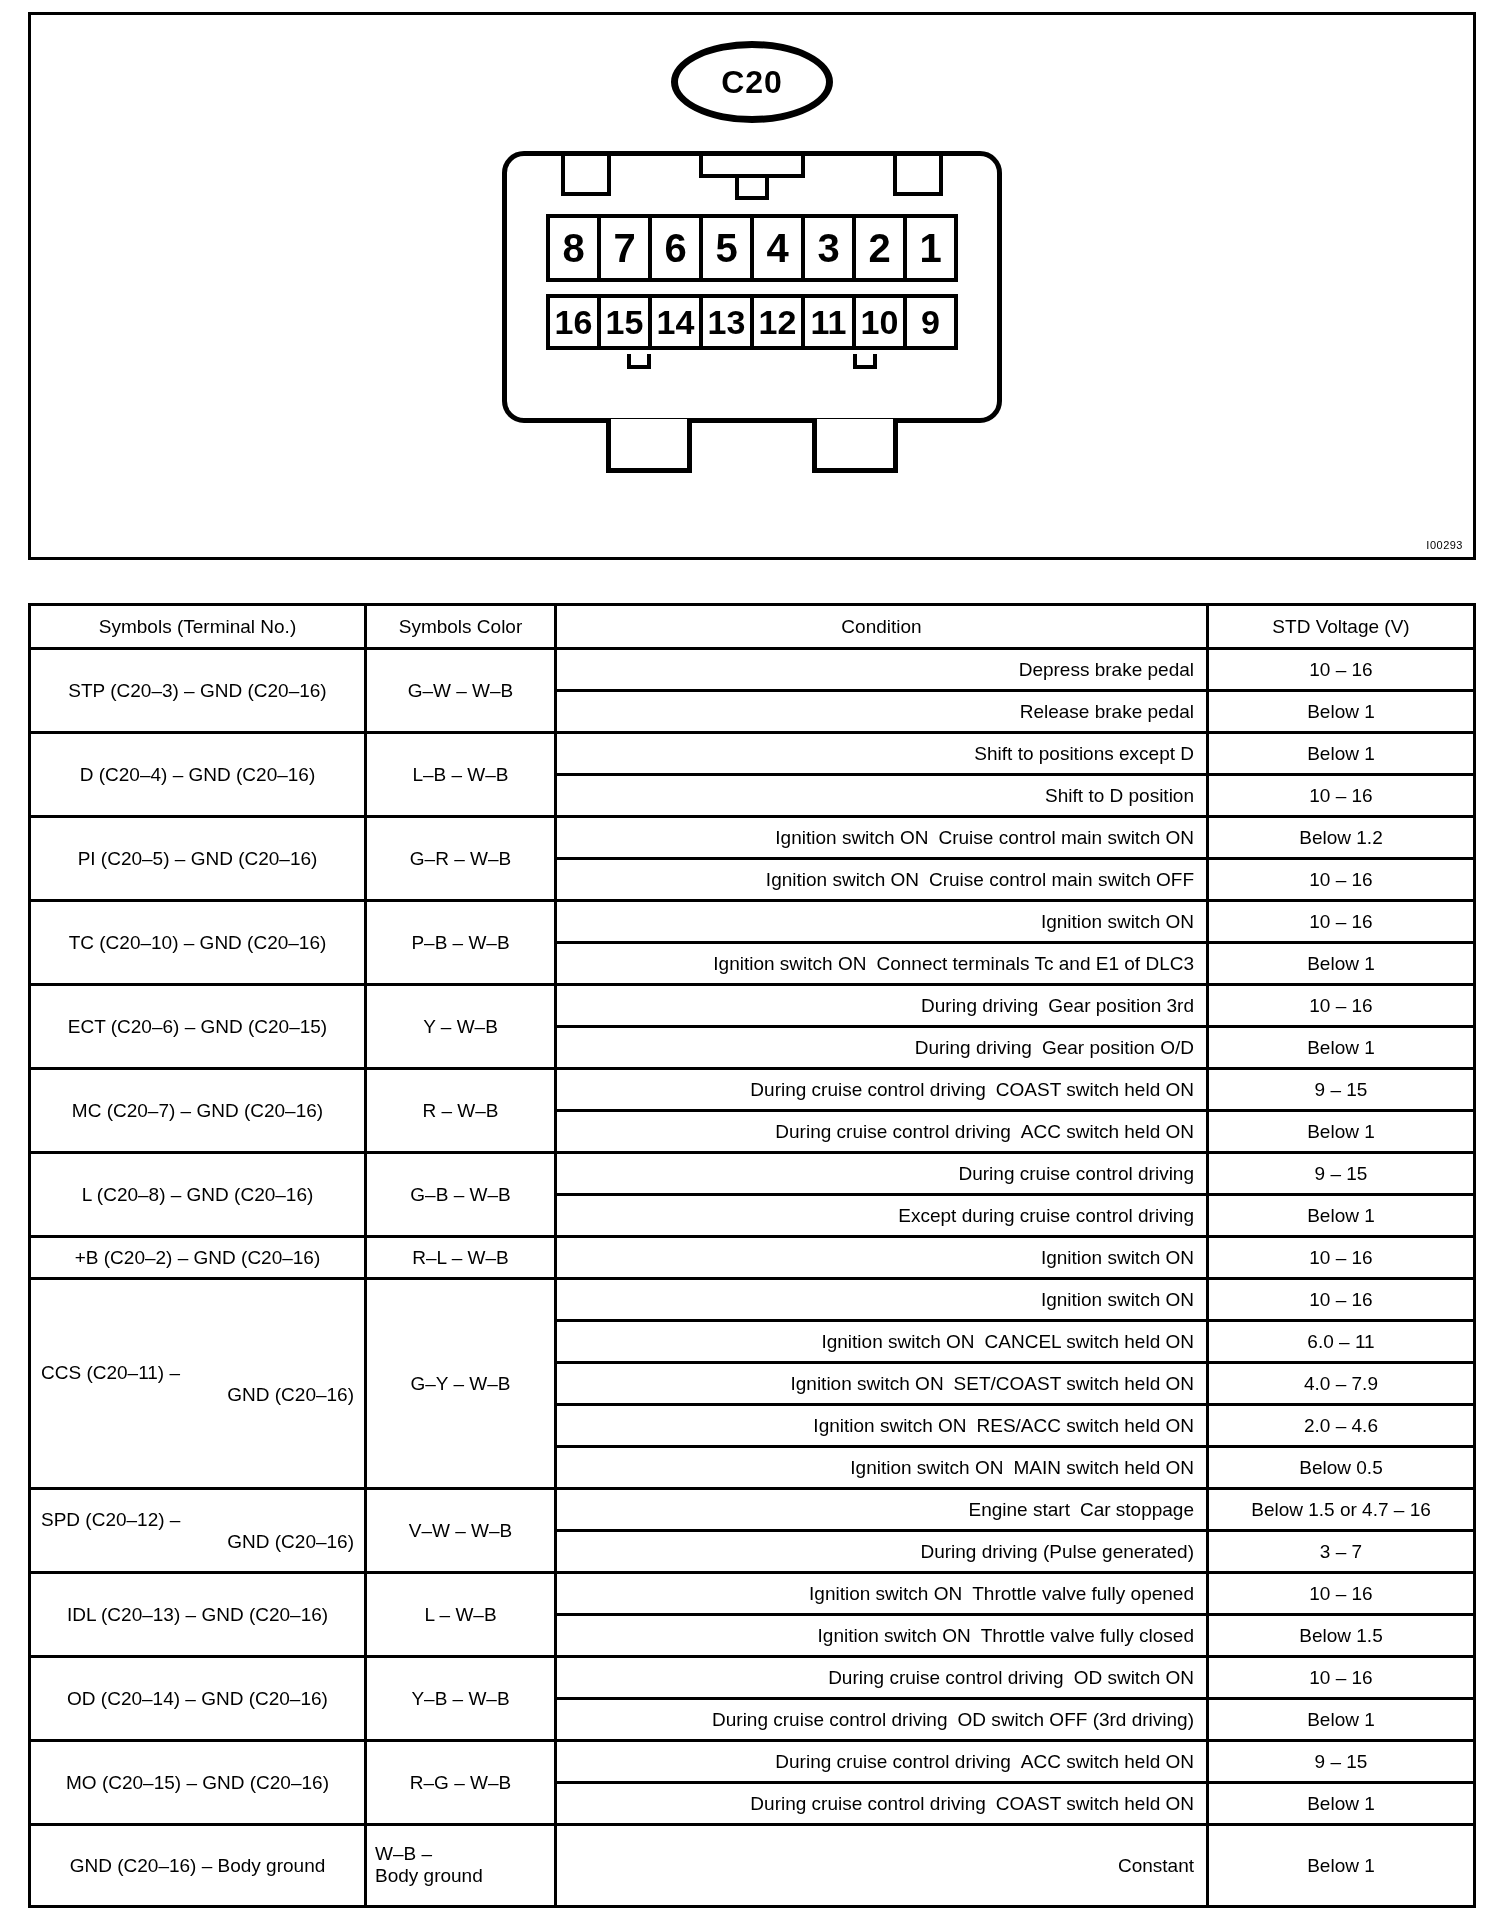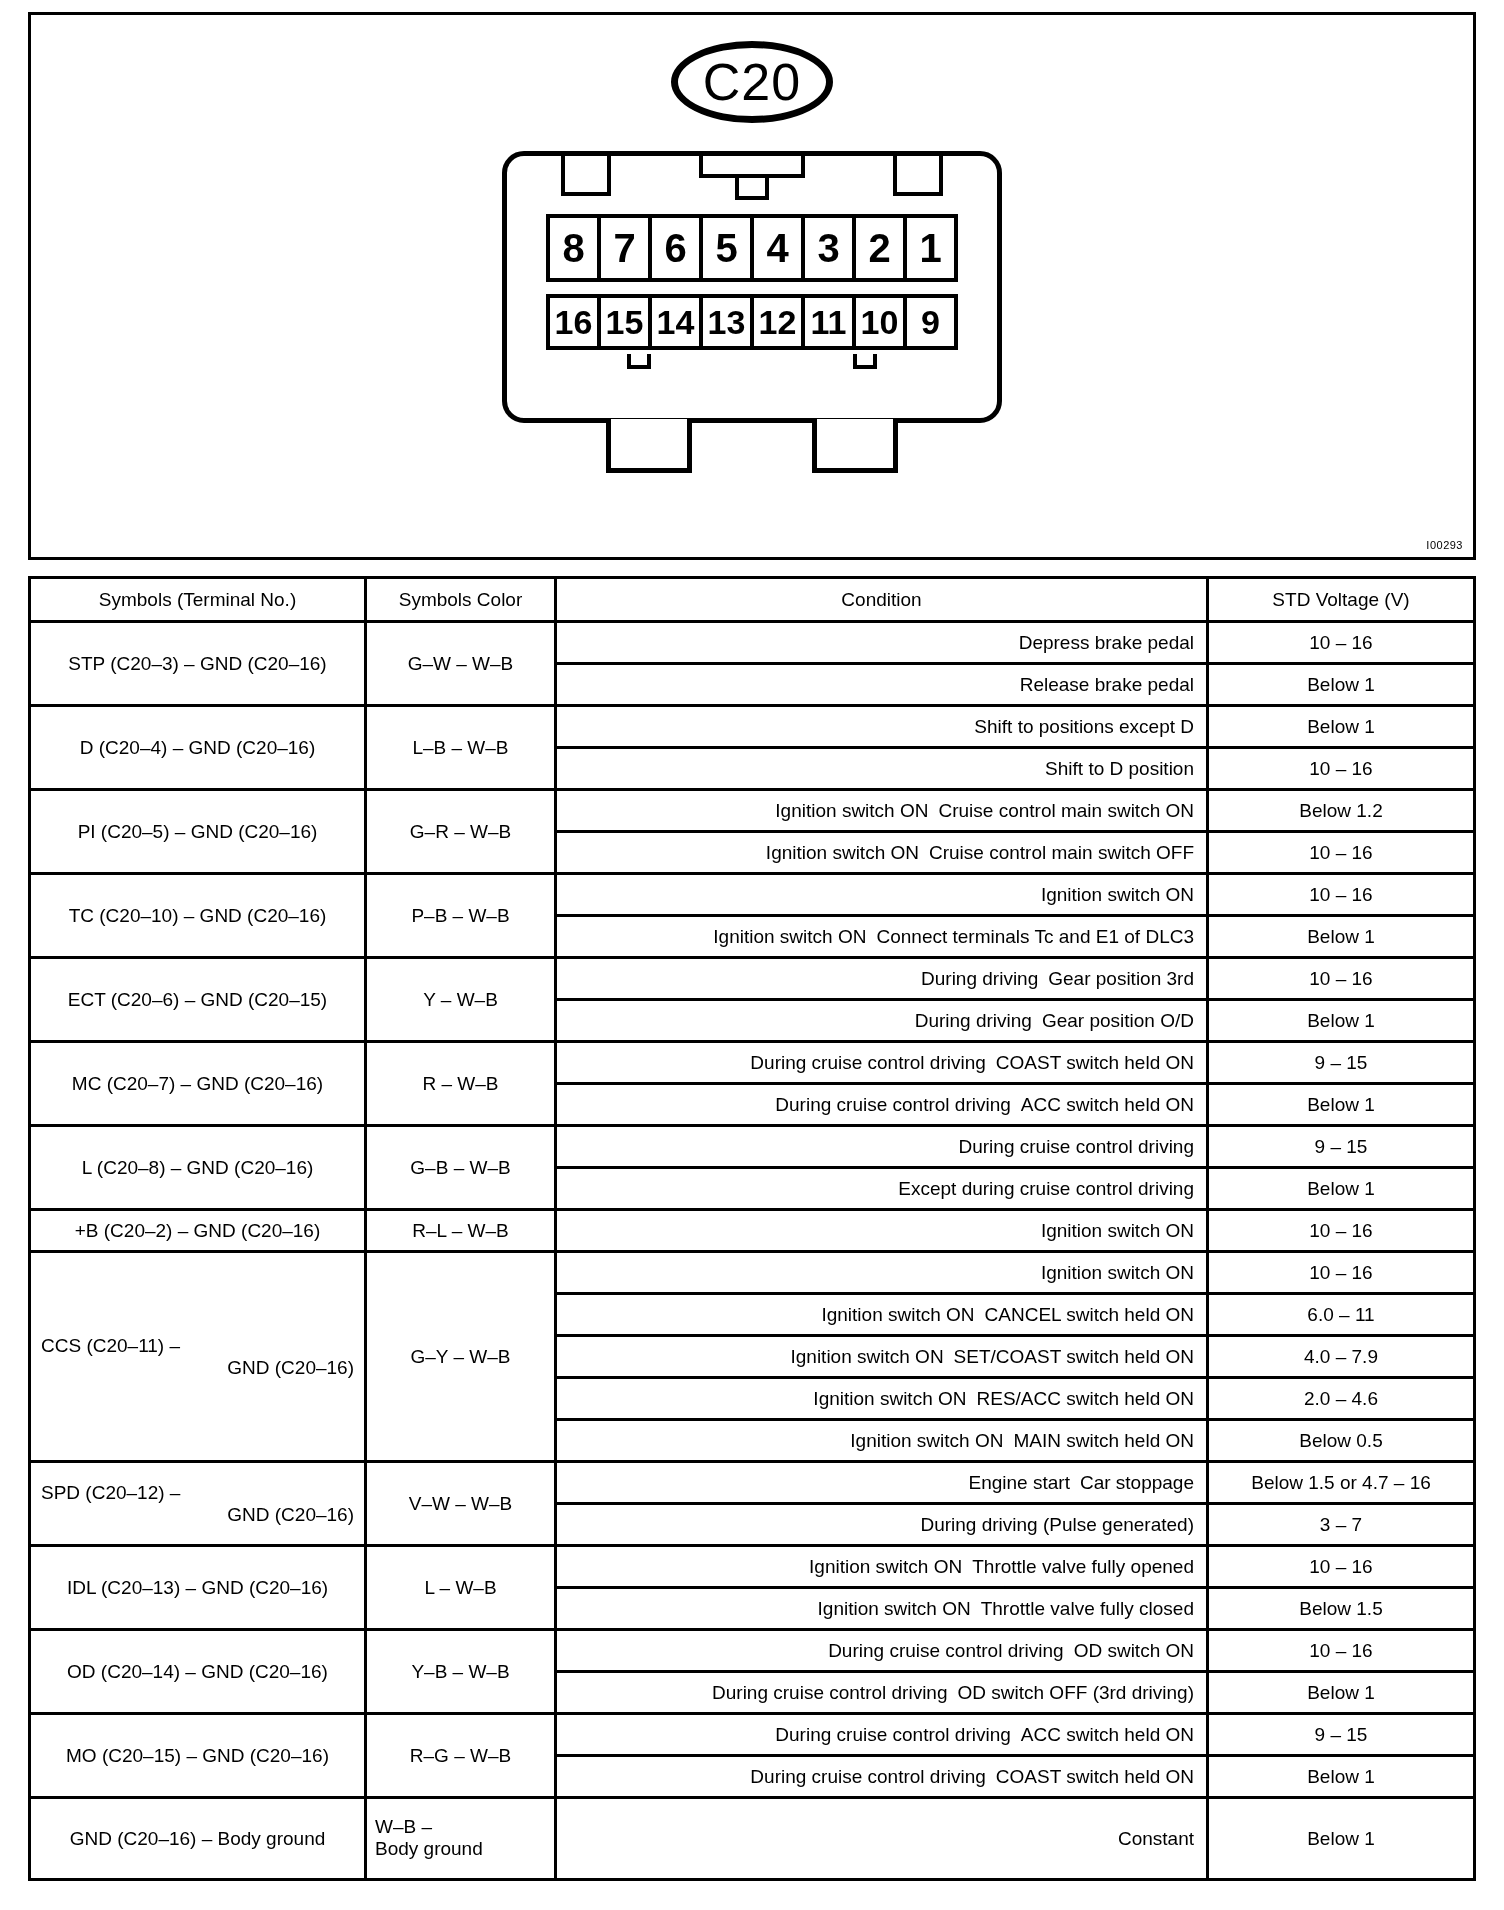--- a/index.html
+++ b/index.html
@@ -20,21 +20,21 @@
     position: relative;
     background: #fff;
   }
   .oval {
     width: 162px; height: 82px;
     border: 7px solid #000;
     border-radius: 50%;
     margin: 26px auto 0;
     display: flex; align-items: center; justify-content: center;
   }
-  .oval-text { font-size: 52px; font-weight: normal; letter-spacing: 1px; }
+  .oval-text { font-size: 32px; font-weight: bold; letter-spacing: 1px; }
 
   .connector { position: relative; width: 500px; height: 330px; margin: 28px auto 0; }
   .conn-body {
     position: absolute; left: 0; right: 0; top: 0;
     height: 272px;
     border: 5px solid #000;
     border-radius: 22px;
     background: #fff;
   }
   .tab { position: absolute; border: 4px solid #000; border-top: none; background: #fff; }
@@ -79,21 +79,21 @@
   .figure-code {
     position: absolute; right: 10px; bottom: 6px;
     font-size: 11px; letter-spacing: 0.5px;
   }
 
   
   table.spec {
     width: 100%;
     border-collapse: collapse;
     table-layout: fixed;
-    margin-top: 16px;
+    margin-top: 43px;
   }
   .c-sym  { width: 336px; }
   .c-wire { width: 190px; }
   .c-cond { width: 652px; }
 
   table.spec th, table.spec td {
     border: 3px solid #000;
     vertical-align: middle;
     font-size: 19px;
   }

